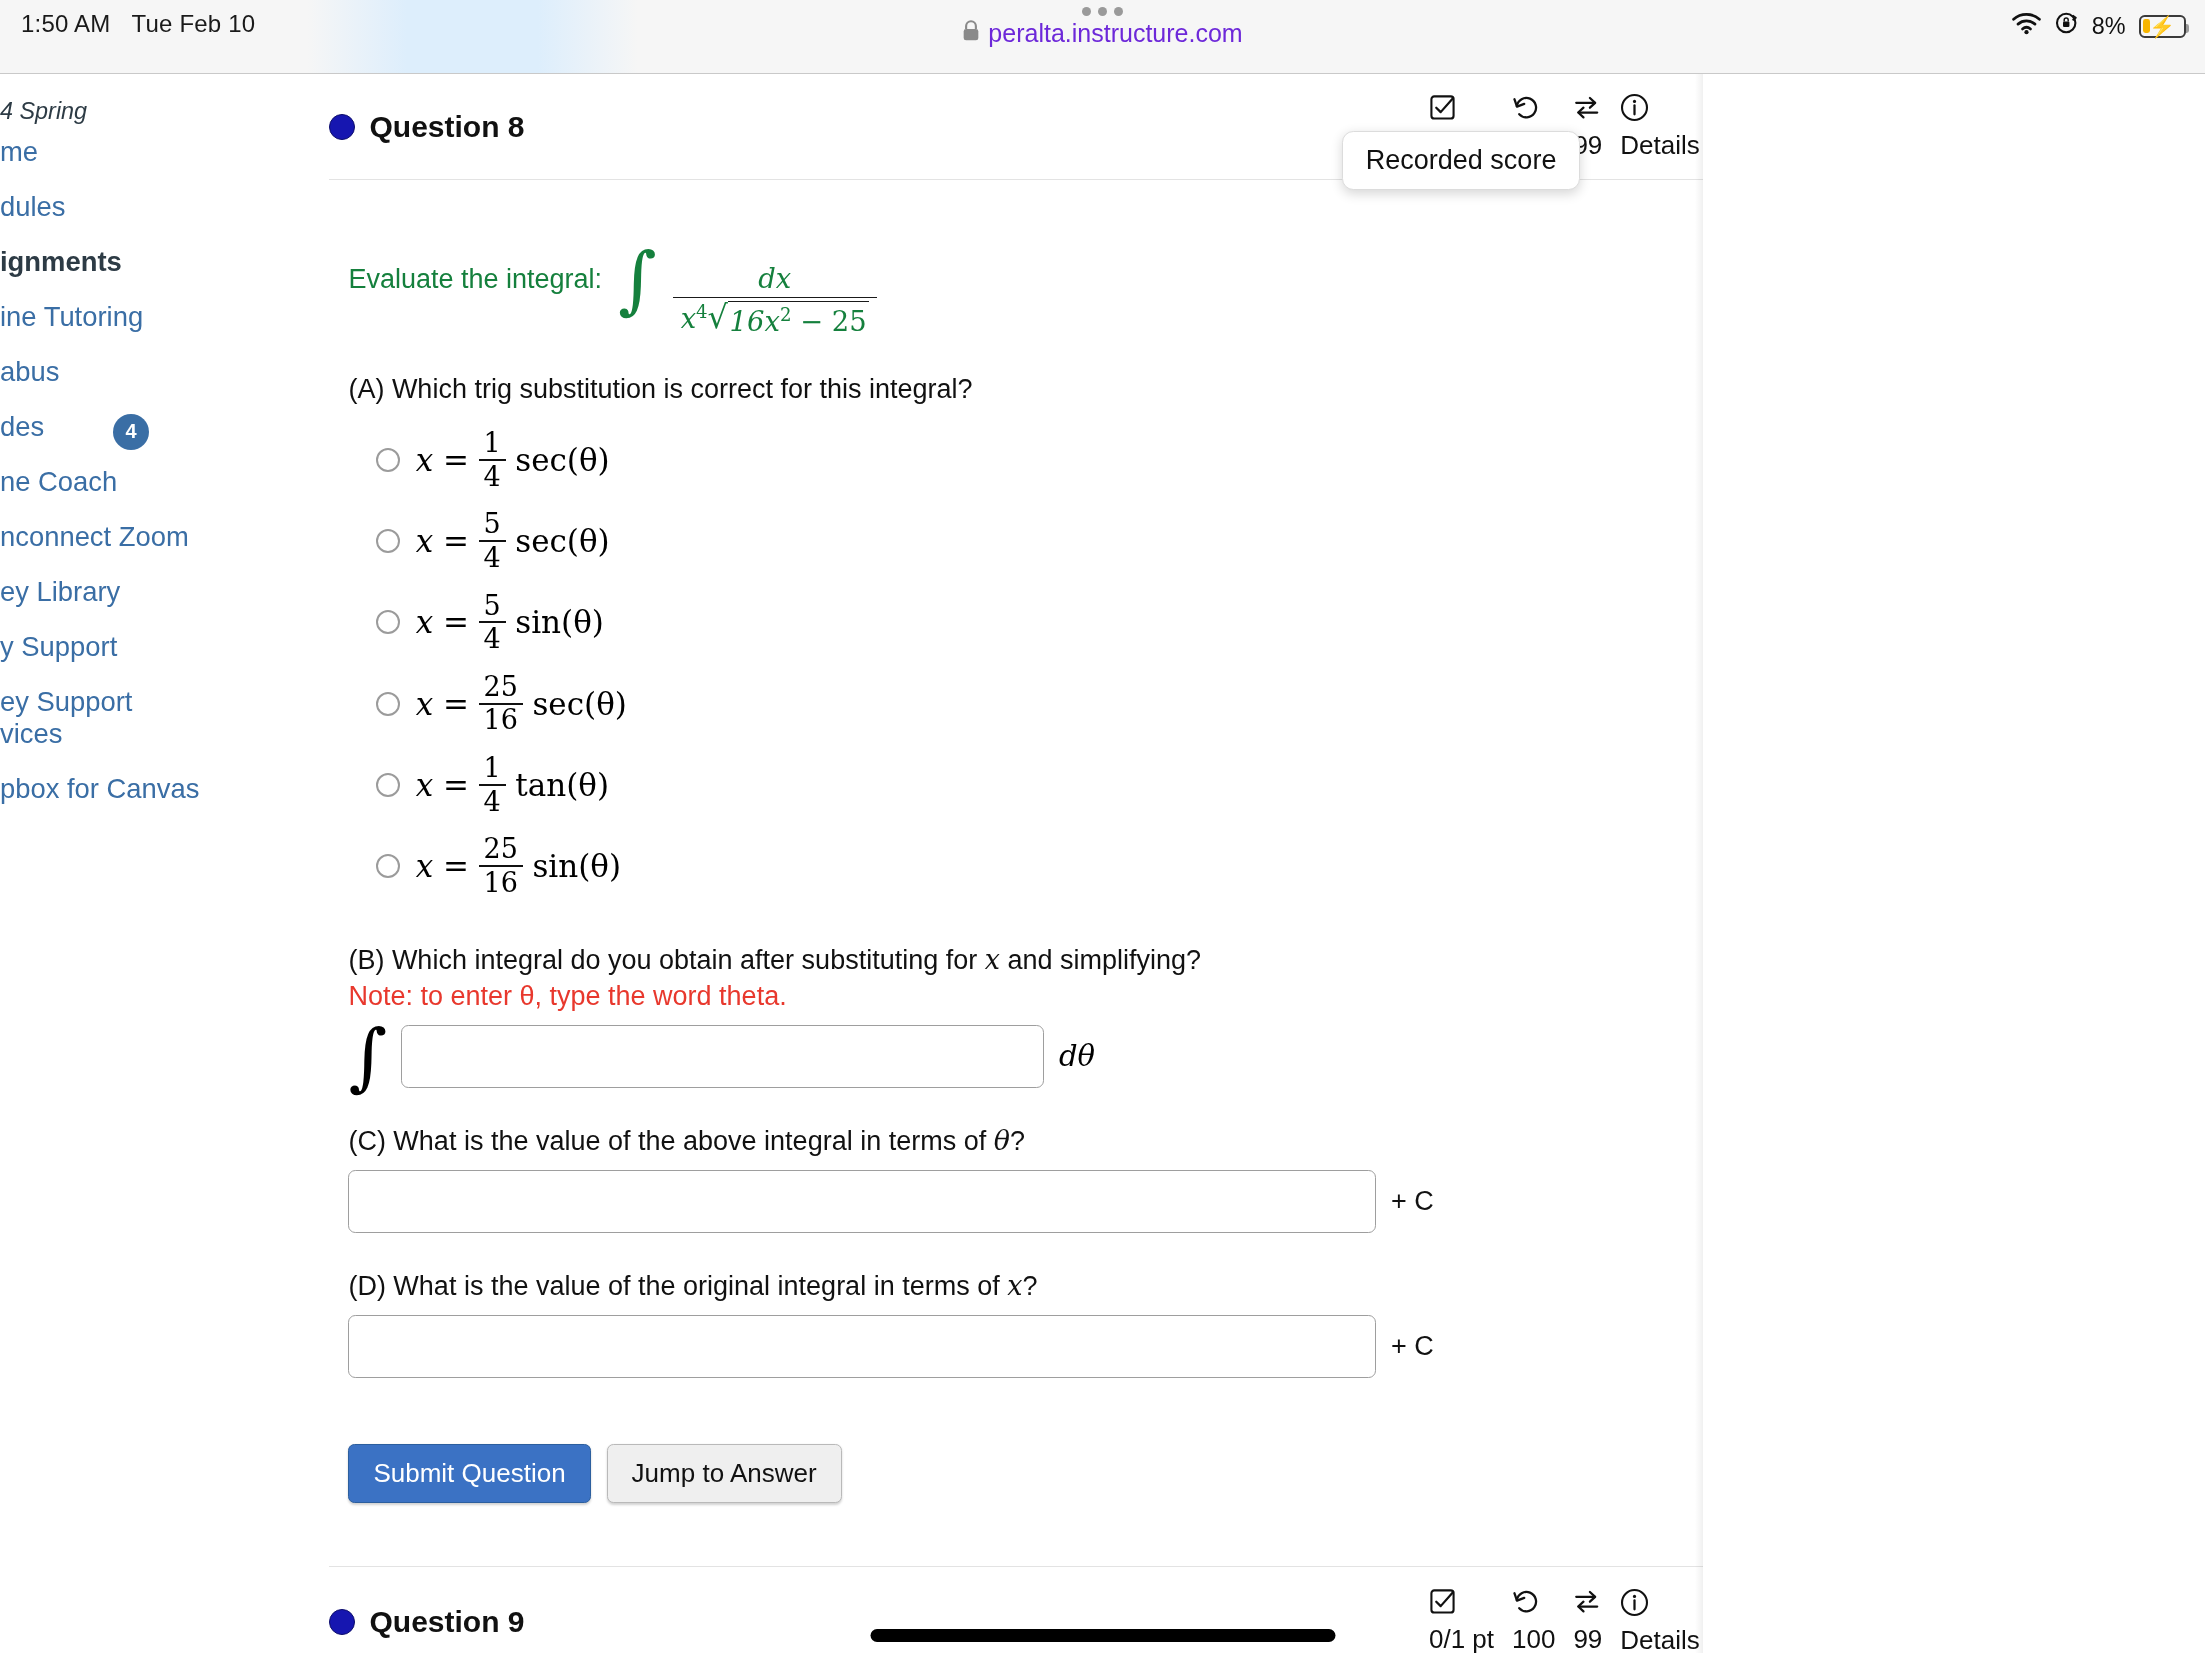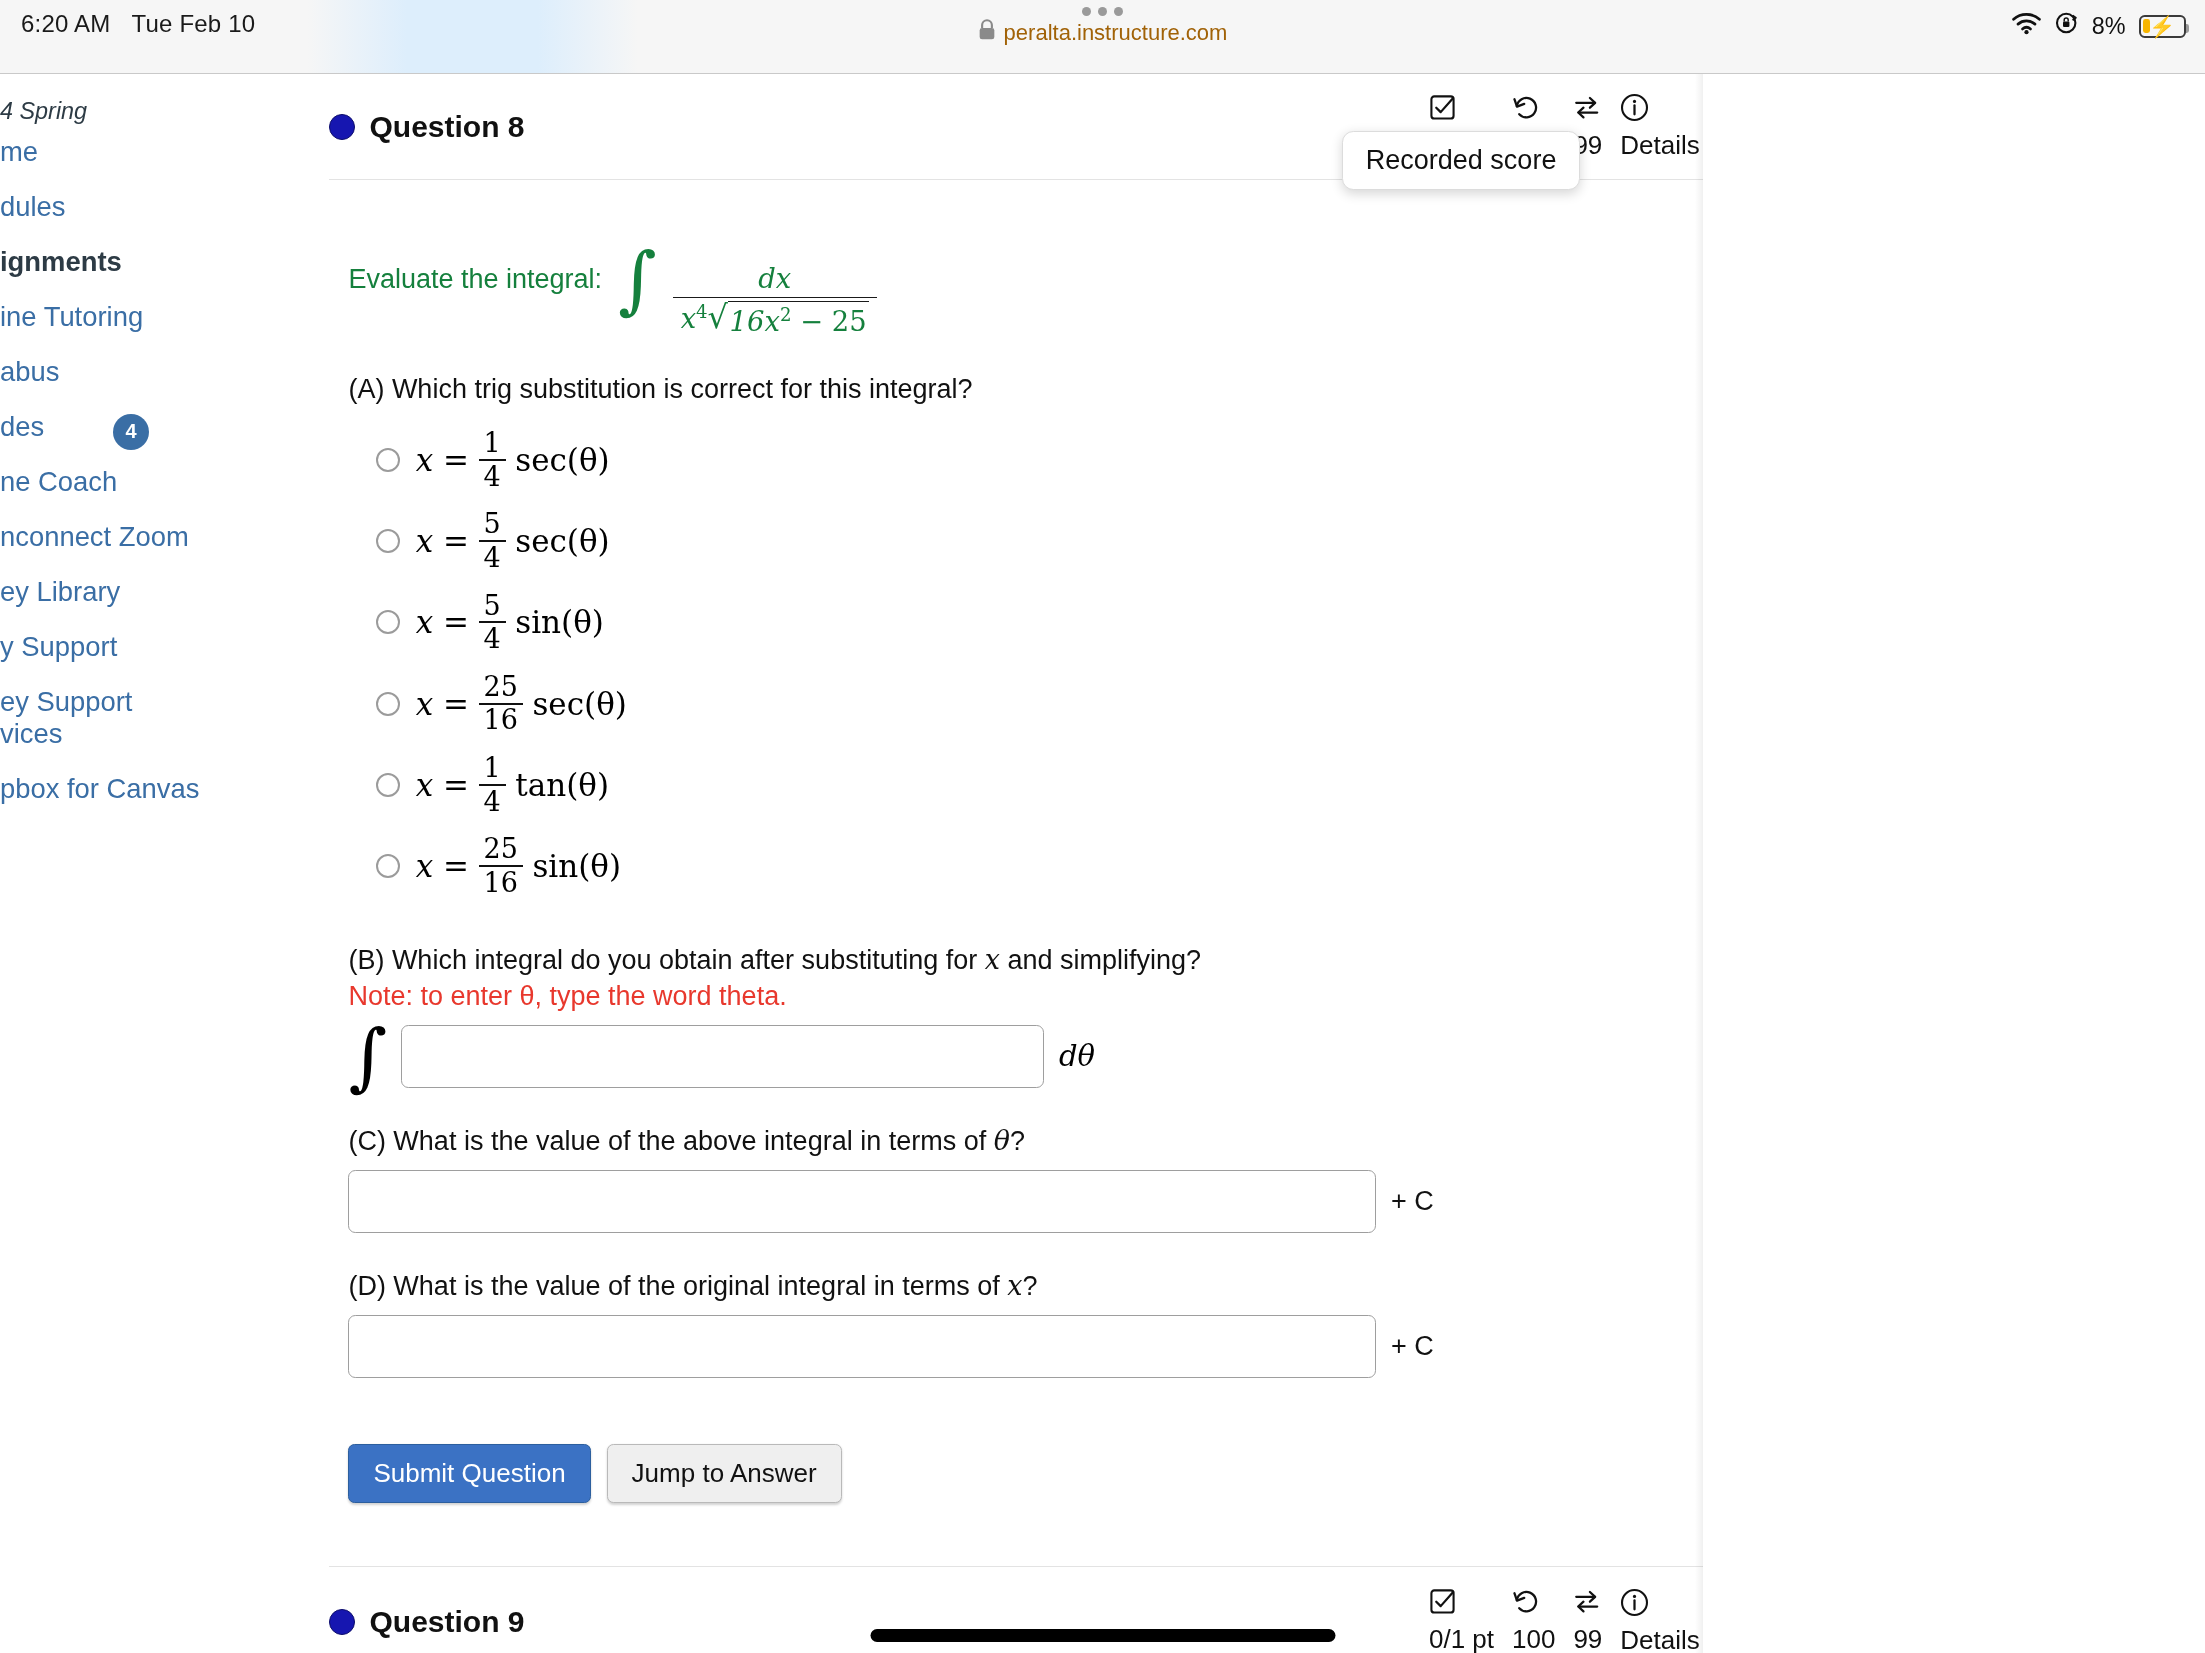--- a/index.html
+++ b/index.html
@@ -34,21 +34,21 @@
     display: flex; align-items: center; gap: 21px;
     font-size: 24px; color: #1a1a1a; letter-spacing: 0.2px;
   }
   #status-center {
     position: absolute;
     left: 0; right: 0; top: 6.5px;
     display: flex; flex-direction: column; align-items: center; gap: 1.6px;
   }
   #tab-dots { display: flex; gap: 7.3px; margin-bottom: 2.4px; }
   #tab-dots i { width: 9px; height: 9px; border-radius: 50%; background: #9a9a9a; display: block; }
-  #url-row { display: flex; align-items: center; gap: 8px; font-size: 22px; color: #a16207; }
+  #url-row { display: flex; align-items: center; gap: 8px; font-size: 25px; color: #6d28d9; }
   #status-right {
     position: absolute;
     right: 19.4px; top: 11.3px;
     display: flex; align-items: center; gap: 13px;
     font-size: 23.4px; color: #111;
   }
   .battery-shell {
     position: relative;
     width: 47px; height: 23.4px;
     border: 2px solid #3a3a3a;
@@ -226,21 +226,21 @@
     z-index: 60;
   }
 </style>
 </head>
 <body>
 
 <div id="status-bar">
   <div class="tab-tint"></div>
 
   <div id="status-left">
-    <span>6:20 AM</span>
+    <span>1:50 AM</span>
     <span>Tue Feb 10</span>
   </div>
 
   <div id="status-center">
     <div id="tab-dots">
       <i></i>
         <i></i>
         <i></i>
     </div>
     <div id="url-row">

